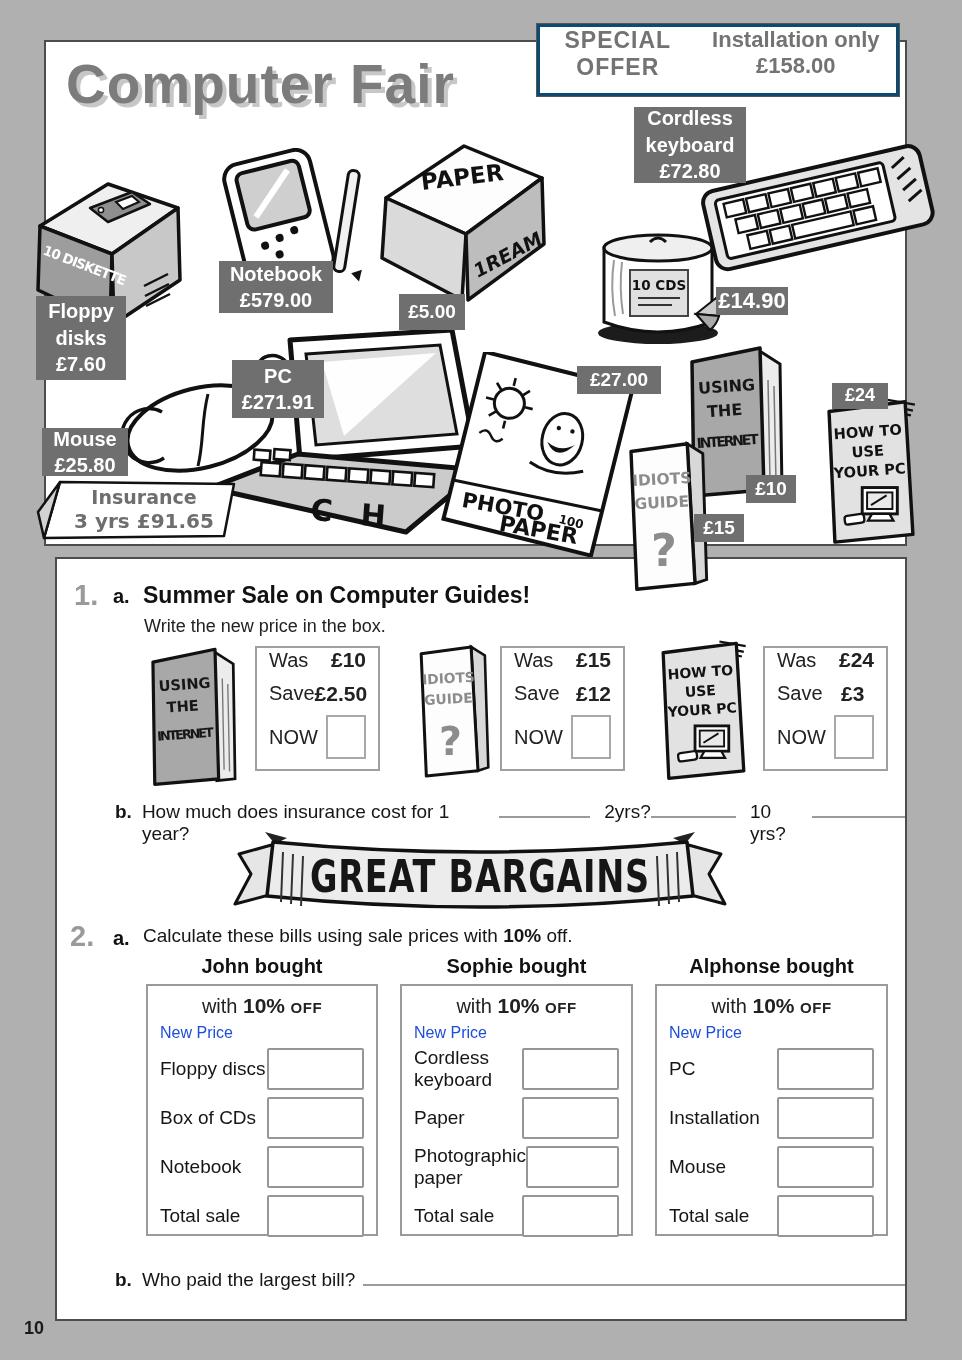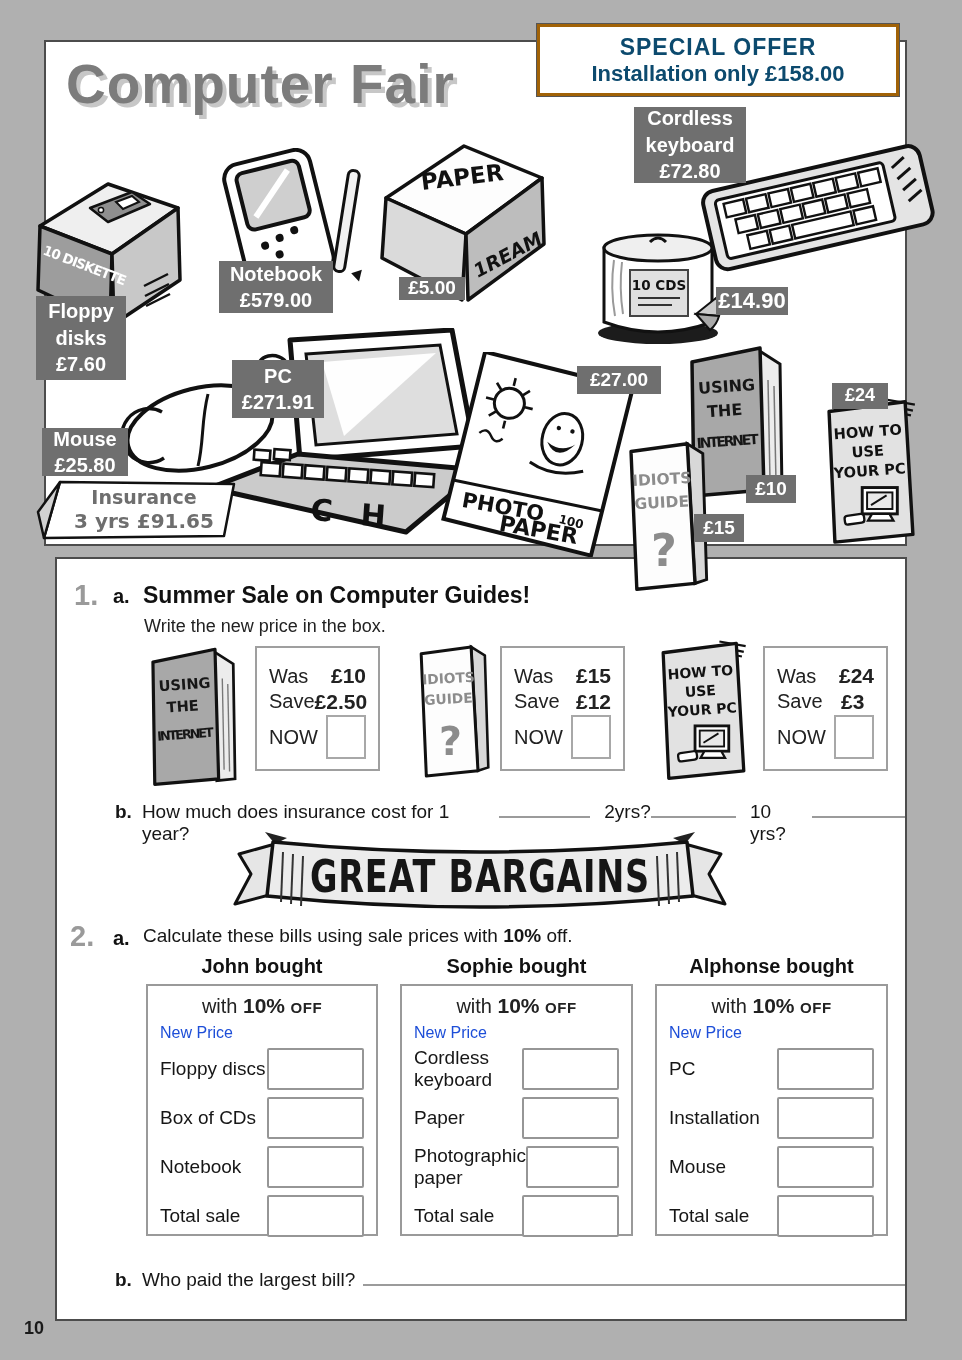--- a/index.html
+++ b/index.html
@@ -4,31 +4,31 @@
 <style>
   html,body{margin:0;padding:0;}
   body{font-family:"Liberation Sans","DejaVu Sans",sans-serif;}
   #page{position:relative;width:962px;height:1360px;background:#b0b0b0;overflow:hidden;}
   .abs{position:absolute;}
   .panel{background:#fff;border:2px solid #4c4c4c;}
   .tag{background:#6f6f6f;color:#fff;font-weight:bold;text-align:center;
        display:flex;flex-direction:column;justify-content:center;line-height:1.32;}
   .title{font-size:55px;font-weight:800;color:#7c7c7c;letter-spacing:1px;
          text-shadow:4px 4px 0 #c7c7c7;}
-  .offer{background:#fff;border:3px solid #a16207;outline:1px solid #555;
-         color:#0c4a6e;text-align:center;font-weight:bold;display:flex;flex-direction:column;justify-content:center;}
+  .offer{background:#fff;border:3px solid #0c4a6e;outline:1px solid #555;
+         color:#737373;text-align:center;font-weight:bold;display:flex;flex-direction:row;justify-content:center;}
   .offer .l1{font-size:23px;letter-spacing:1px;}
   .offer .l2{font-size:22px;}
   svg text{font-family:"DejaVu Sans","Liberation Sans",sans-serif;}
   .exnum{color:#9a9a9a;font-weight:bold;font-size:29px;}
   .exlet{font-weight:bold;font-size:20px;color:#111;}
   .h1{font-weight:bold;font-size:23px;color:#111;}
   .sub{font-size:18px;color:#222;}
   .dealbox{border:2px solid #9f9f9f;background:#fff;box-sizing:border-box;
-           display:flex;flex-direction:column;justify-content:space-between;padding:16px 12px 10px 12px;}
+           display:flex;flex-direction:column;justify-content:space-between;padding:0 12px 10px 12px;}
   .drow{display:flex;align-items:center;font-size:20px;color:#222;}
   .dlab{width:64px;}
   .dval{font-weight:bold;font-size:21px;}
   .nowbox{width:64px;height:40px;border:2px solid #a8a8a8;background:#fff;margin-left:8px;}
   .blank{display:inline-block;border-bottom:2px solid #9b9b9b;height:16px;}
   .brow{display:flex;align-items:baseline;font-size:19px;color:#161616;}
   .btable{border:2px solid #9a9a9a;background:#fff;box-sizing:border-box;padding:8px 12px 10px 12px;}
   .twith{text-align:center;font-size:20px;color:#222;}
   .twith b{font-size:21px;}
   .twith .off{font-size:15px;font-weight:bold;letter-spacing:.5px;}
@@ -89,21 +89,21 @@
     <span>£579.00</span>
   </div>
 
   <svg class="abs" style="left:366px;top:136px;" width="188" height="178" viewBox="0 0 188 178">
     <polygon points="20,62 98,10 176,42 100,98" fill="#fdfdfd" stroke="#111" stroke-width="3.5" stroke-linejoin="round"></polygon>
     <polygon points="20,62 100,98 96,164 16,122" fill="#dadada" stroke="#111" stroke-width="3.5" stroke-linejoin="round"></polygon>
     <polygon points="100,98 176,42 178,108 102,164" fill="#bdbdbd" stroke="#111" stroke-width="3.5" stroke-linejoin="round"></polygon>
     <text x="56" y="54" font-size="23" font-weight="bold" fill="#111" transform="rotate(-7 56 54)">PAPER</text>
     <text x="112" y="142" font-size="19" font-weight="bold" font-style="italic" fill="#111" transform="rotate(-28 112 142)">1REAM</text>
   </svg>
-  <div class="abs tag" style="left:399px;top:277px;width:66px;height:23px;font-size:19px;z-index:4;justify-content:flex-end;">
+  <div class="abs tag" style="left:399px;top:294px;width:66px;height:36px;font-size:19px;z-index:4;">
     <span>£5.00</span>
   </div>
 
   <svg class="abs" style="left:592px;top:210px;" width="132" height="137" viewBox="0 0 132 137">
     <ellipse cx="66" cy="123" rx="60" ry="11" fill="#1c1c1c"></ellipse>
     <path d="M12,38 L12,112 Q66,132 120,112 L120,38 Z" fill="#ffffff" stroke="#111" stroke-width="3"></path>
     <ellipse cx="66" cy="38" rx="54" ry="13" fill="#efefef" stroke="#111" stroke-width="3"></ellipse>
     <path d="M58,32 q8,-8 16,0" fill="none" stroke="#111" stroke-width="3"></path>
     <path d="M22,50 q-4,28 1,56" fill="none" stroke="#9a9a9a" stroke-width="2"></path>
     <path d="M30,52 q-3,26 1,52" fill="none" stroke="#9a9a9a" stroke-width="2"></path>

